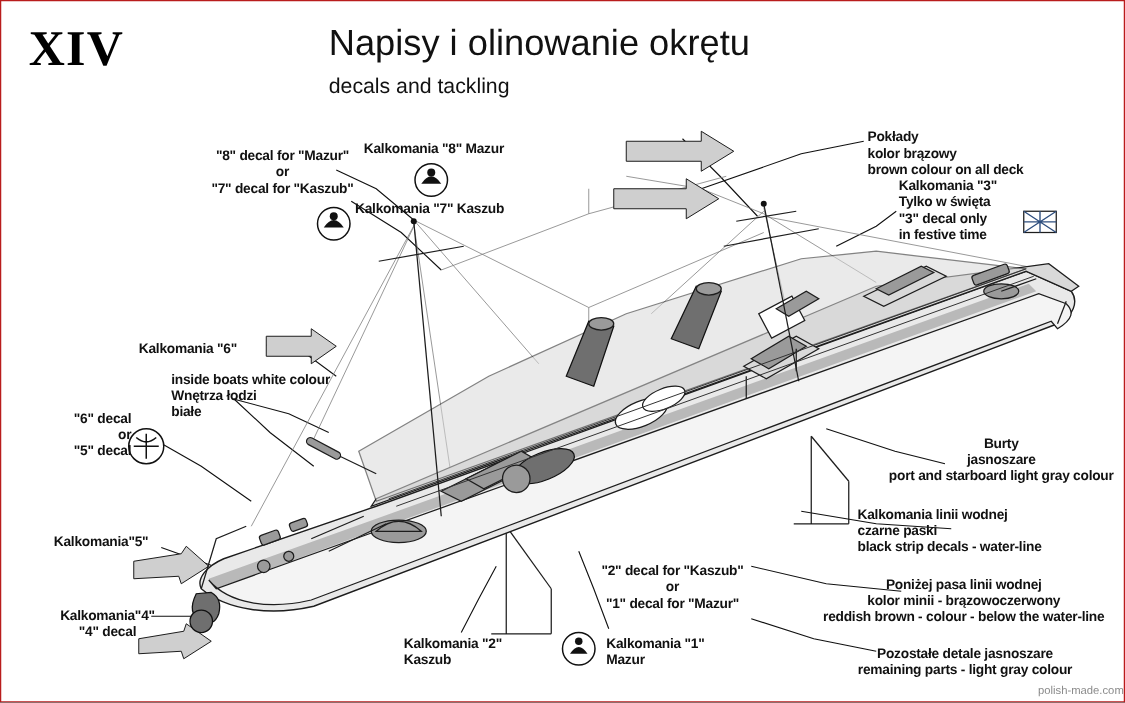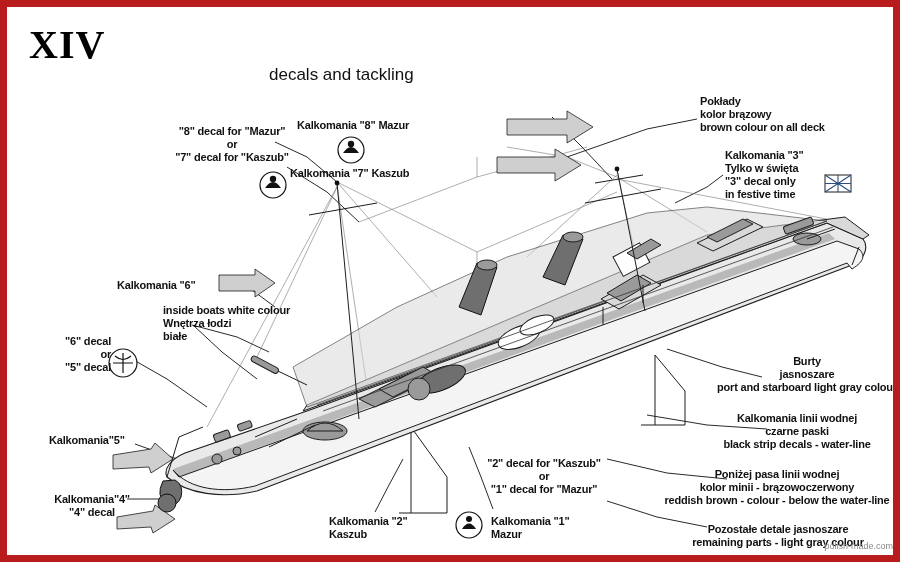--- a/index.html
+++ b/index.html
@@ -2,21 +2,21 @@
 <html><head>
 <meta charset="utf-8">
 <style>
   html,body{margin:0;padding:0;background:#2b2b2b;}
   body{font-family:"Liberation Sans",sans-serif;}
   #page{
     position:relative;
     width:900px;height:562px;
     background:#ffffff;
     overflow:hidden;
-    border:7px solid #b91c1c;
+    border:1px solid #b91c1c;
     box-sizing:border-box;
   }
   .lbl{
     position:absolute;
     font-family:"Liberation Sans",sans-serif;
     font-weight:bold;
     color:#111;
     line-height:1.18;
     white-space:pre-line;
     letter-spacing:-0.2px;
@@ -66,20 +66,21 @@
   .hatch{fill:#cfcfcf;stroke:#1d1d1d;stroke-width:0.8;}
   .stripe{fill:#b9b9b9;}
   .decal-c{fill:#fff;stroke:#111;stroke-width:1.2;}
 </style>
 </head>
 <body>
 
 <div id="page">
 
   <div class="plate-no">XIV</div>
+  <div class="title-main">Napisy i olinowanie okrętu</div>
   <div class="title-sub">decals and tackling</div>
 
   <svg class="art" viewBox="0 0 900 562">
 
     <g class="lead">
       <path d="M268 135 L300 150 L330 175"></path>
       <path d="M280 160 L320 185 L352 215"></path>
       <path d="M690 112 L640 122 L560 150"></path>
       <path d="M716 168 L700 180 L668 196"></path>
       <path d="M212 275 L245 283 L268 300"></path>
@@ -249,32 +250,32 @@
   </svg>
 
   <div class="lbl" style="left:150px;top:118px;width:150px;font-size:11px;text-align:center;">"8" decal for "Mazur"
 or
 "7" decal for "Kaszub"</div>
 
   <div class="lbl" style="left:290px;top:112px;font-size:11px;">Kalkomania "8" Mazur</div>
 
   <div class="lbl" style="left:283px;top:160px;font-size:11px;">Kalkomania "7" Kaszub</div>
 
-  <div class="lbl" style="left:693px;top:88px;font-size:11px;">Pokłady
+  <div class="lbl" style="left:693px;top:103px;font-size:11px;">Pokłady
 kolor brązowy
 brown colour on all deck</div>
 
   <div class="lbl" style="left:718px;top:142px;font-size:11px;">Kalkomania "3"
 Tylko w święta
 "3" decal only
 in festive time</div>
 
   <div class="lbl" style="left:110px;top:272px;font-size:11px;">Kalkomania "6"</div>
 
-  <div class="lbl" style="left:156px;top:297px;font-size:11px;">inside boats white colour
+  <div class="lbl" style="left:136px;top:297px;font-size:11px;">inside boats white colour
 Wnętrza łodzi
 białe</div>
 
   <div class="lbl" style="left:36px;top:328px;font-size:11px;text-align:right;width:68px;">"6" decal
 or
 "5" decal</div>
 
   <div class="lbl" style="left:42px;top:427px;font-size:11px;">Kalkomania"5"</div>
 
   <div class="lbl" style="left:40px;top:486px;font-size:11px;text-align:center;width:90px;">Kalkomania"4"
@@ -287,21 +288,21 @@
 Mazur</div>
 
   <div class="lbl" style="left:462px;top:450px;font-size:11px;text-align:center;width:150px;">"2" decal for "Kaszub"
 or
 "1" decal for "Mazur"</div>
 
   <div class="lbl" style="left:700px;top:348px;font-size:11px;text-align:center;width:200px;">Burty
 jasnoszare
 port and starboard light gray colour</div>
 
-  <div class="lbl" style="left:700px;top:405px;font-size:11px;text-align:center;width:180px;">Kalkomania linii wodnej
+  <div class="lbl" style="left:685px;top:405px;font-size:11px;width:180px;">Kalkomania linii wodnej
 czarne paski
 black strip decals - water-line</div>
 
   <div class="lbl" style="left:644px;top:461px;font-size:11px;text-align:center;width:252px;">Poniżej pasa linii wodnej
 kolor minii - brązowoczerwony
 reddish brown - colour - below the water-line</div>
 
   <div class="lbl" style="left:655px;top:516px;font-size:11px;text-align:center;width:232px;">Pozostałe detale jasnoszare
 remaining parts - light gray colour</div>
 

